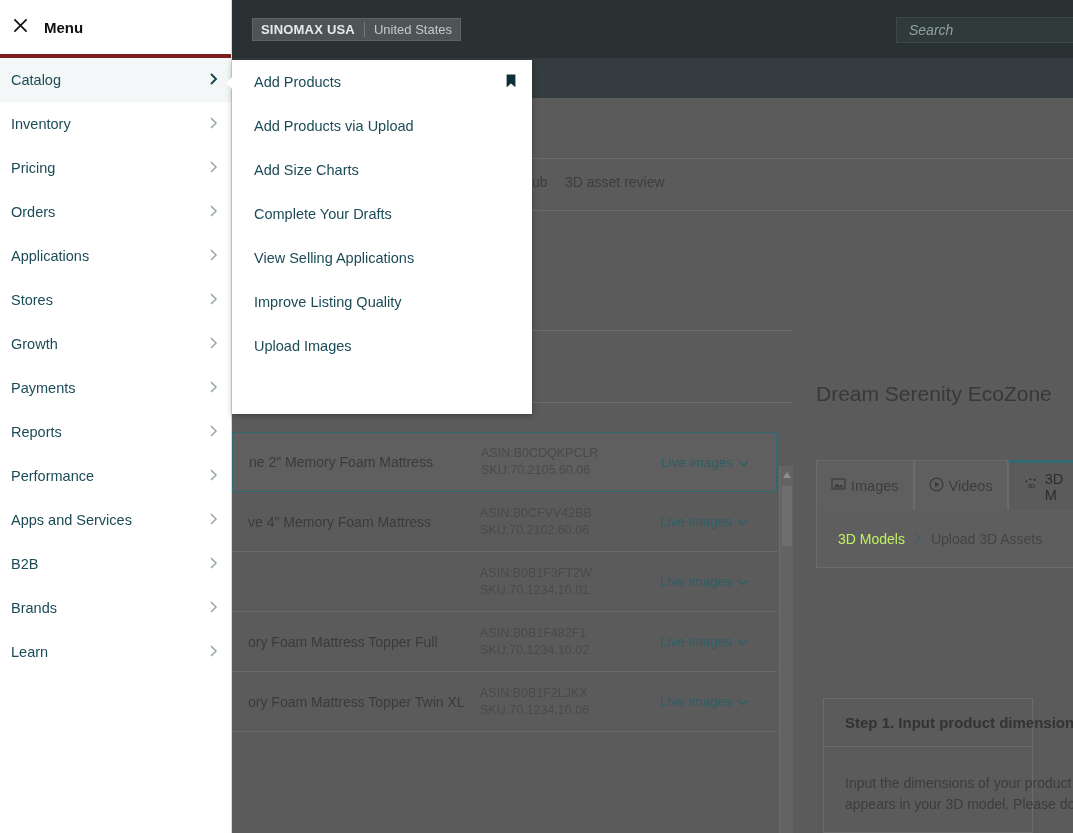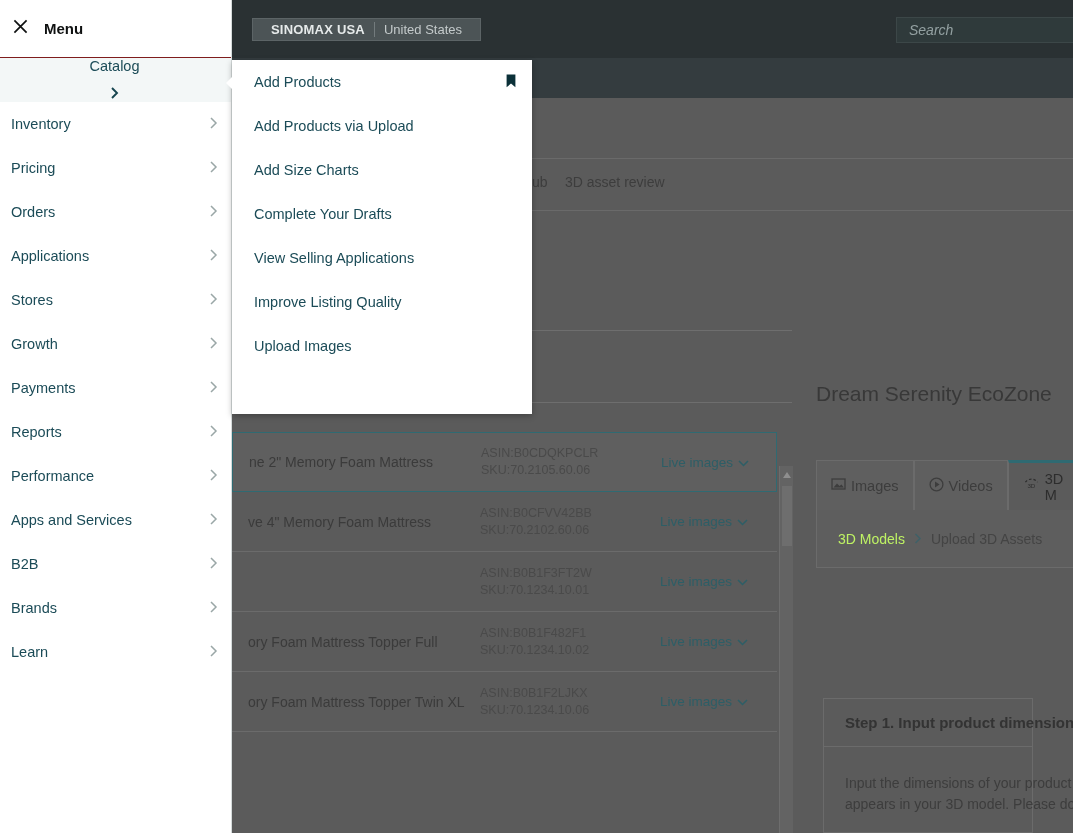--- a/index.html
+++ b/index.html
@@ -13,21 +13,21 @@
   
   #app-root { position: absolute; inset: 0; }
 
   .topbar {
     position: absolute; left: 0; top: 0; width: 1073px; height: 58px;
     background: #2a3133;
   }
   .topbar-inner { position: relative; width: 100%; height: 100%; }
   .account-chip {
     position: absolute; left: 252px; top: 18px;
-    height: 23px; padding: 0 18px;
+    height: 23px; padding: 0 8px;
     background: #4c5456; border: 1px solid #5c6466;
     display: flex; align-items: center; gap: 9px;
     font-size: 13px; color: #cfd4d5;
   }
   .account-chip .store { font-weight: bold; color: #e6eaea; letter-spacing: .2px; }
   .account-chip .divider { width: 1px; height: 15px; background: #737b7d; }
   .account-chip .country { color: #c4cacb; }
   .search-box {
     position: absolute; left: 896px; top: 17px;
     width: 300px; height: 26px;
@@ -156,32 +156,32 @@
   }
 
   
   .menu-panel {
     position: absolute; left: 0; top: 0; width: 232px; height: 833px;
     background: #ffffff; z-index: 40;
     border-right: 1px solid #d5dbdb;
   }
   .menu-head {
     height: 58px; display: flex; align-items: center; gap: 16px;
-    padding-left: 13px; border-bottom: 1px solid #7f1d1d;
+    padding-left: 13px; border-bottom: 4px solid #7f1d1d;
   }
   .menu-head .xicon { display: block; }
   .menu-head .mtitle { font-size: 15px; font-weight: bold; color: #0f1111; }
 
   .menu-item {
     position: relative; height: 44px;
     display: flex; align-items: center; justify-content: space-between;
     padding: 0 13px 0 11px;
     font-size: 14.5px; color: #1b4b57;
   }
-  .menu-item.active { background: #f3f7f7; flex-direction: column; }
+  .menu-item.active { background: #f3f7f7; }
   .menu-item .chev { color: #96a3a3; font-size: 13px; }
   .menu-item.active .chev { color: #16454f; font-weight: bold; }
 
   .sub-panel {
     position: absolute; left: 232px; top: 60px; width: 300px; height: 354px;
     background: #ffffff; z-index: 41;
     box-shadow: 0 2px 6px rgba(0,0,0,.28);
   }
   .sub-pointer {
     position: absolute; left: 226px; top: 74px; width: 0; height: 0;

